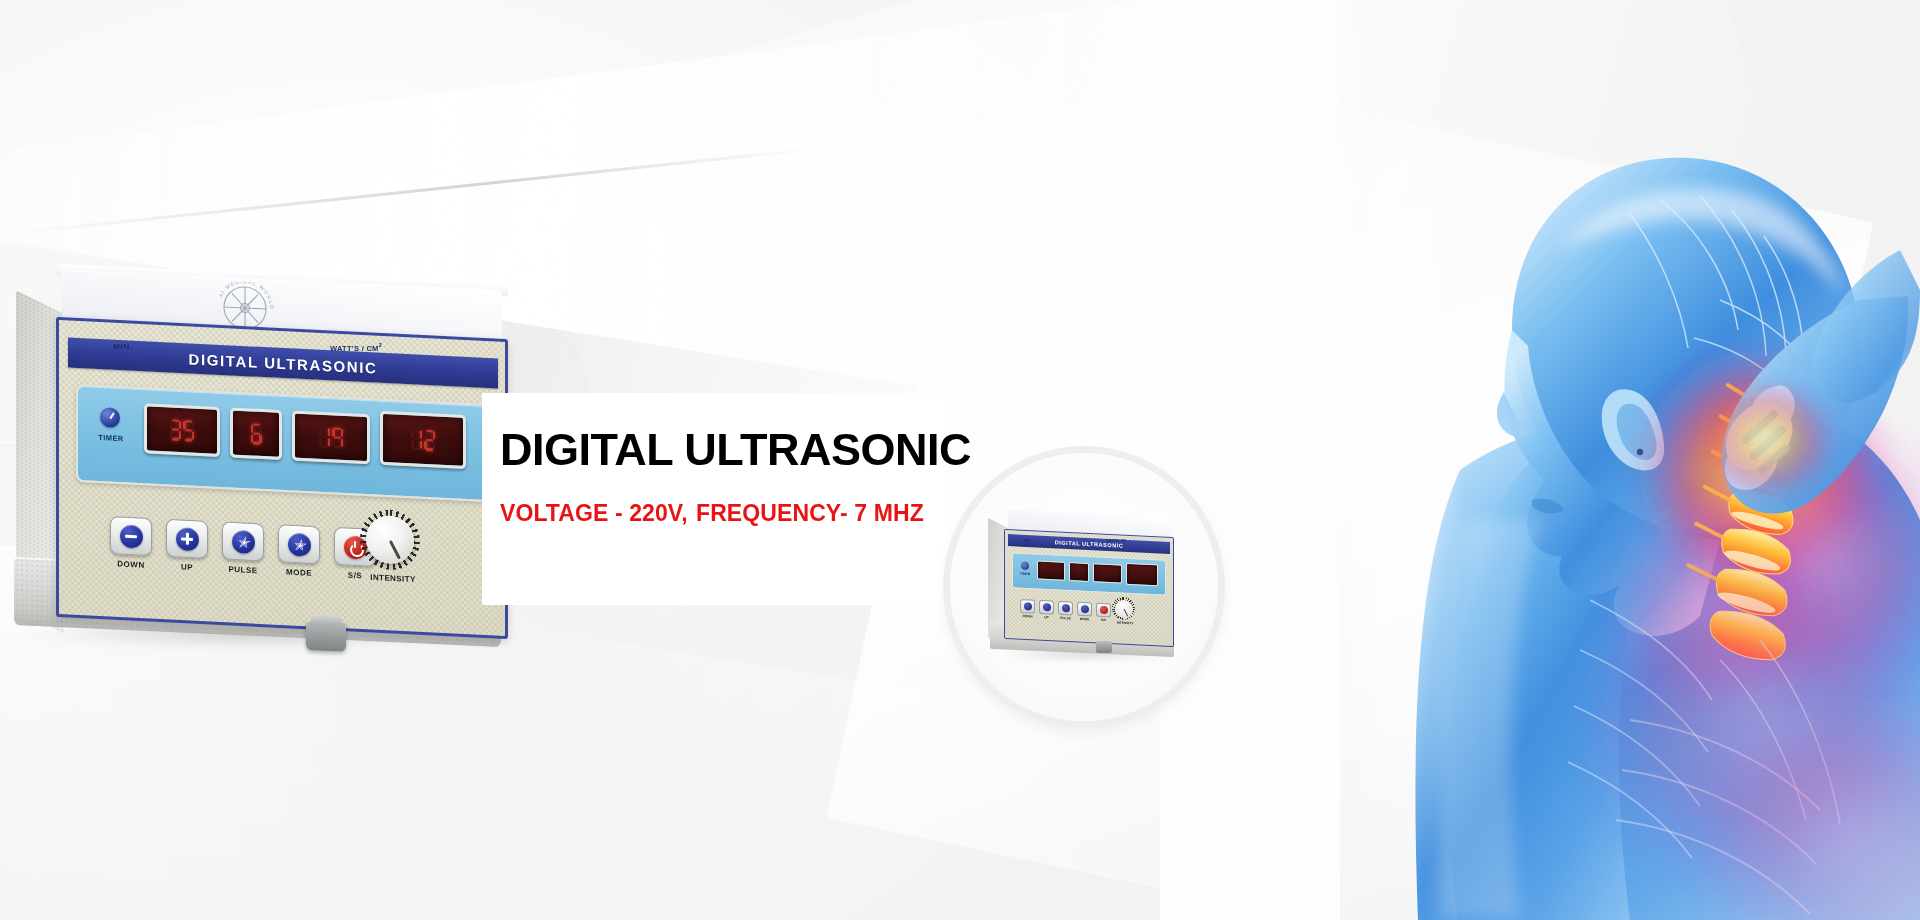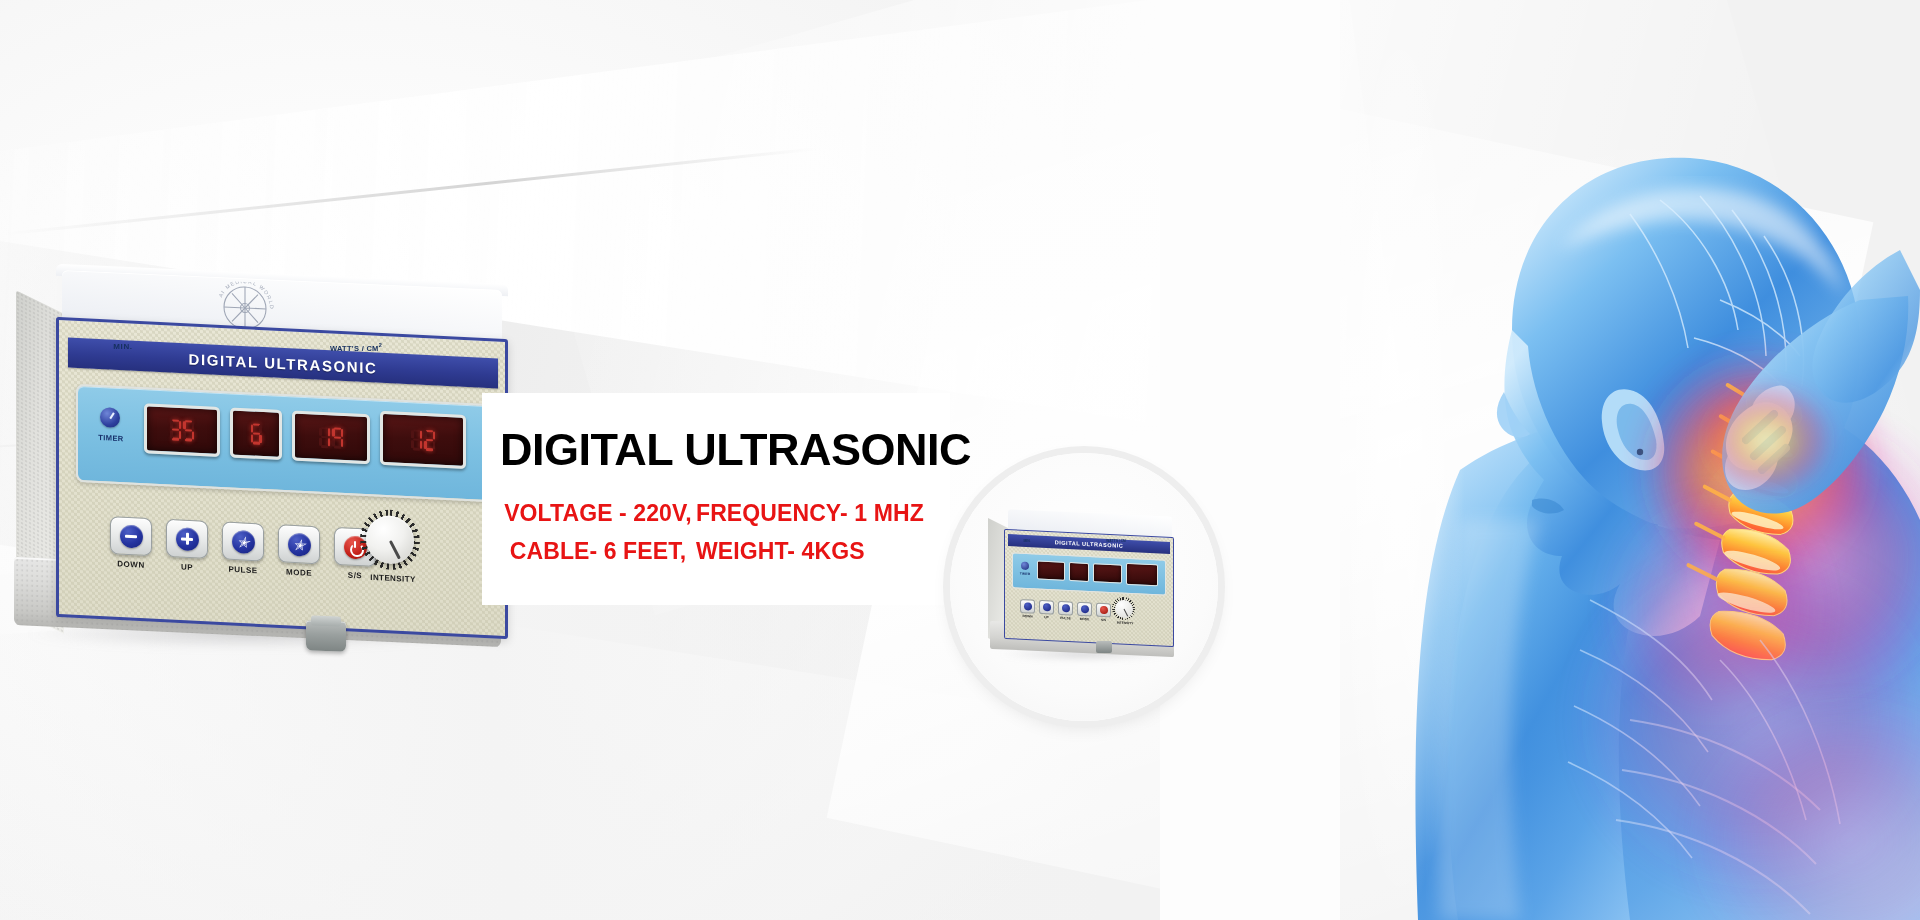--- a/index.html
+++ b/index.html
@@ -297,21 +297,21 @@
   .head-main {
     position:absolute; left:500px; top:424px; z-index:8;
     font-size:45px; font-weight:bold; color:#000000;
     letter-spacing:-0.5px; white-space:nowrap;
   }
   .spec-block { position:absolute; left:500px; top:500px; z-index:8; }
   .spec-line {
     display:flex; font-size:23px; font-weight:bold; color:#e81414;
     white-space:nowrap; margin-bottom:11px; letter-spacing:.1px;
   }
-  .spec-a { width:196px;text-align:center; }
+  .spec-a { width:196px; }
   .spec-b { }
 
   
   .inset {
     position:absolute; left:950px; top:453px; width:268px; height:268px;
     border-radius:50%;
     background:#ffffff;
     box-shadow:0 0 0 7px #eeeeee, 0 6px 18px rgba(0,0,0,.10);
     overflow:hidden; z-index:9;
   }
@@ -787,25 +787,21 @@
     <div class="connector"></div>
   </div>
 
   <div class="text-card"></div>
 
   <div class="head-main">DIGITAL ULTRASONIC</div>
 
   <div class="spec-block">
     <div class="spec-line">
       <span class="spec-a">VOLTAGE - 220V,</span>
-      <span class="spec-b">FREQUENCY- 1 MHZ</span>
-    </div>
-    <div class="spec-line">
-      <span class="spec-a">CABLE- 6 FEET,</span>
-      <span class="spec-b">WEIGHT- 4KGS</span>
+      <span class="spec-b">FREQUENCY- 7 MHZ</span>
     </div>
   </div>
 
   <div class="inset">
     <div class="inset-bg"></div>
     <div class="mini">
       <div class="mini-shadow"></div>
       <div class="mini-side"></div>
       <div class="mini-base"></div>
       <div class="mini-lid"></div>

